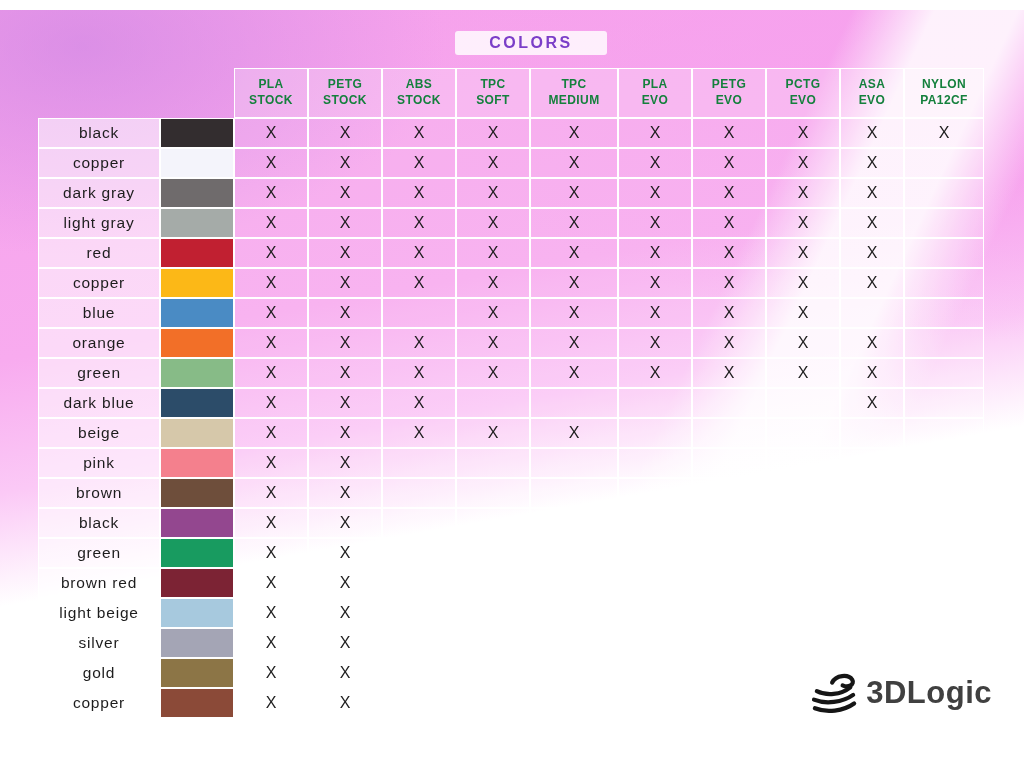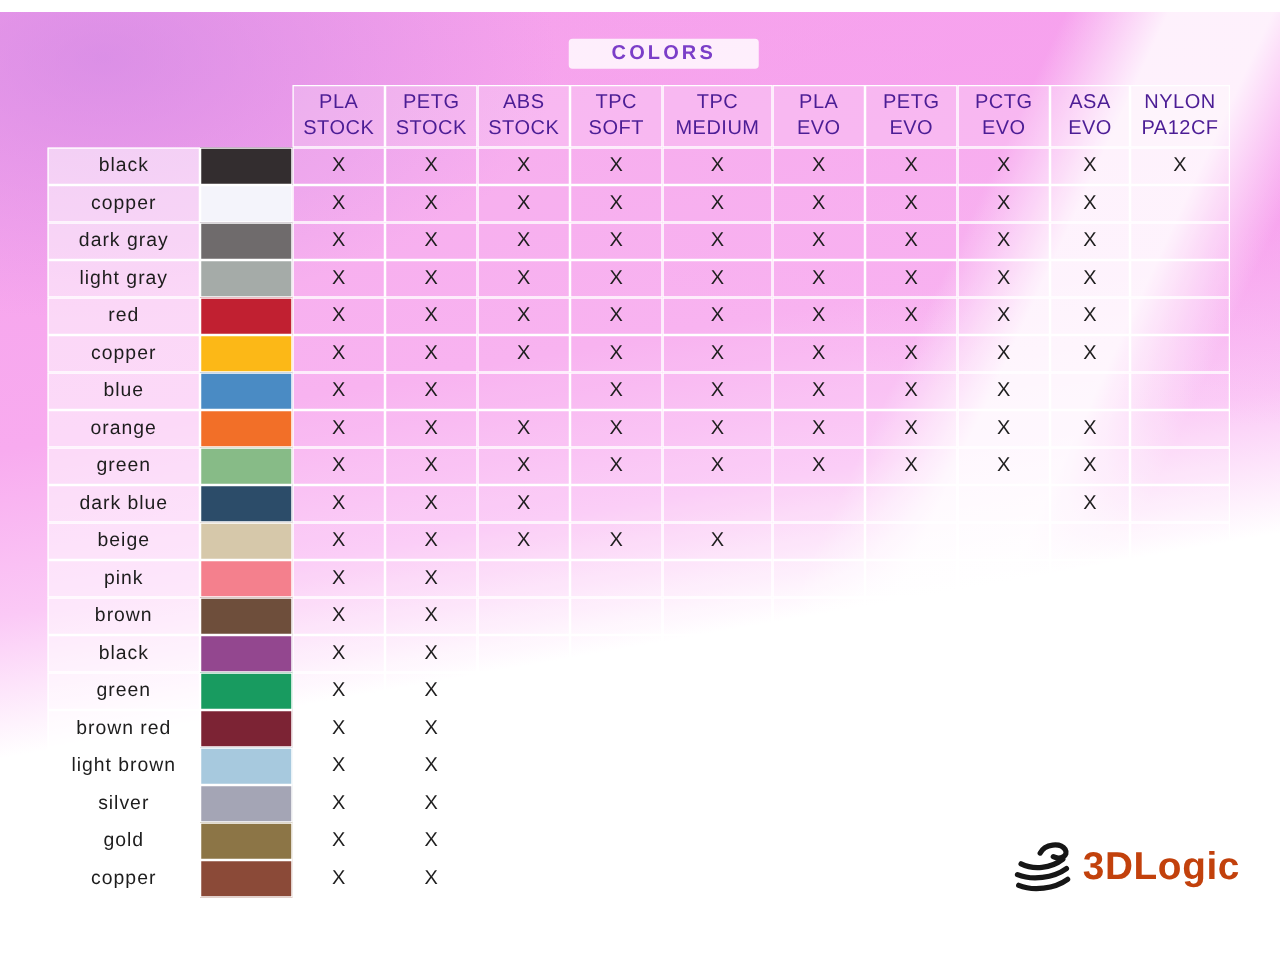--- a/index.html
+++ b/index.html
@@ -22,38 +22,38 @@
   table.matrix{
     position:absolute; left:38px; top:68px;
     border-collapse:separate; border-spacing:0; table-layout:fixed; width:946px;
   }
   col.c-label{width:122px;} col.c-swatch{width:74px;} col.c-data{width:74px;}
   col.c-wide{width:88px;} col.c-asa{width:64px;} col.c-nylon{width:80px;}
   th,td{box-sizing:border-box; padding:0;}
   th.corner{border:none; background:transparent;}
   th.hdr{
     height:50px; border:1.5px solid #ffffff; background:rgba(255,255,255,0.22);
-    color:#4c1d95; font-size:16px; font-weight:400; letter-spacing:0.4px;
+    color:#15803d; font-size:12px; font-weight:700; letter-spacing:0.4px;
     line-height:1.3; text-align:center; vertical-align:middle;
   }
   td{height:30px; text-align:center; vertical-align:middle;}
   td.label{
     border:1.5px solid #ffffff; background:rgba(255,255,255,0.55);
     color:#1d1d1d; font-size:15.5px; letter-spacing:0.8px;margin-left:36px;
   }
   td.swatch{border:1.5px solid #ffffff;}
   td.mark{
     border:1.5px solid #ffffff; background:rgba(255,255,255,0.10);
     color:#1e1e1e; font-size:16px; font-weight:500;
   }
   .logo{
     position:absolute; right:32px; bottom:54px;
     display:flex; align-items:center; gap:7px;
   }
-  .logo-text{font-size:31px; font-weight:bold; color:#c2410c; letter-spacing:0.5px;}
+  .logo-text{font-size:31px; font-weight:bold; color:#404040; letter-spacing:0.5px;}
 </style>
 </head>
 <body>
 
 <div class="title-box">COLORS</div>
 
 <table class="matrix">
   <colgroup>
     <col class="c-label">
       <col class="c-swatch">
@@ -302,21 +302,21 @@
         <td class="mark"></td>
         <td class="mark"></td>
         <td class="mark"></td>
         <td class="mark"></td>
         <td class="mark"></td>
         <td class="mark"></td>
         <td class="mark"></td>
         <td class="mark"></td>
       </tr>
       <tr>
-        <td class="label">light brown</td>
+        <td class="label">light beige</td>
         <td class="swatch" style="background: rgb(167, 201, 222);"></td>
         <td class="mark">X</td>
         <td class="mark">X</td>
         <td class="mark"></td>
         <td class="mark"></td>
         <td class="mark"></td>
         <td class="mark"></td>
         <td class="mark"></td>
         <td class="mark"></td>
         <td class="mark"></td>

